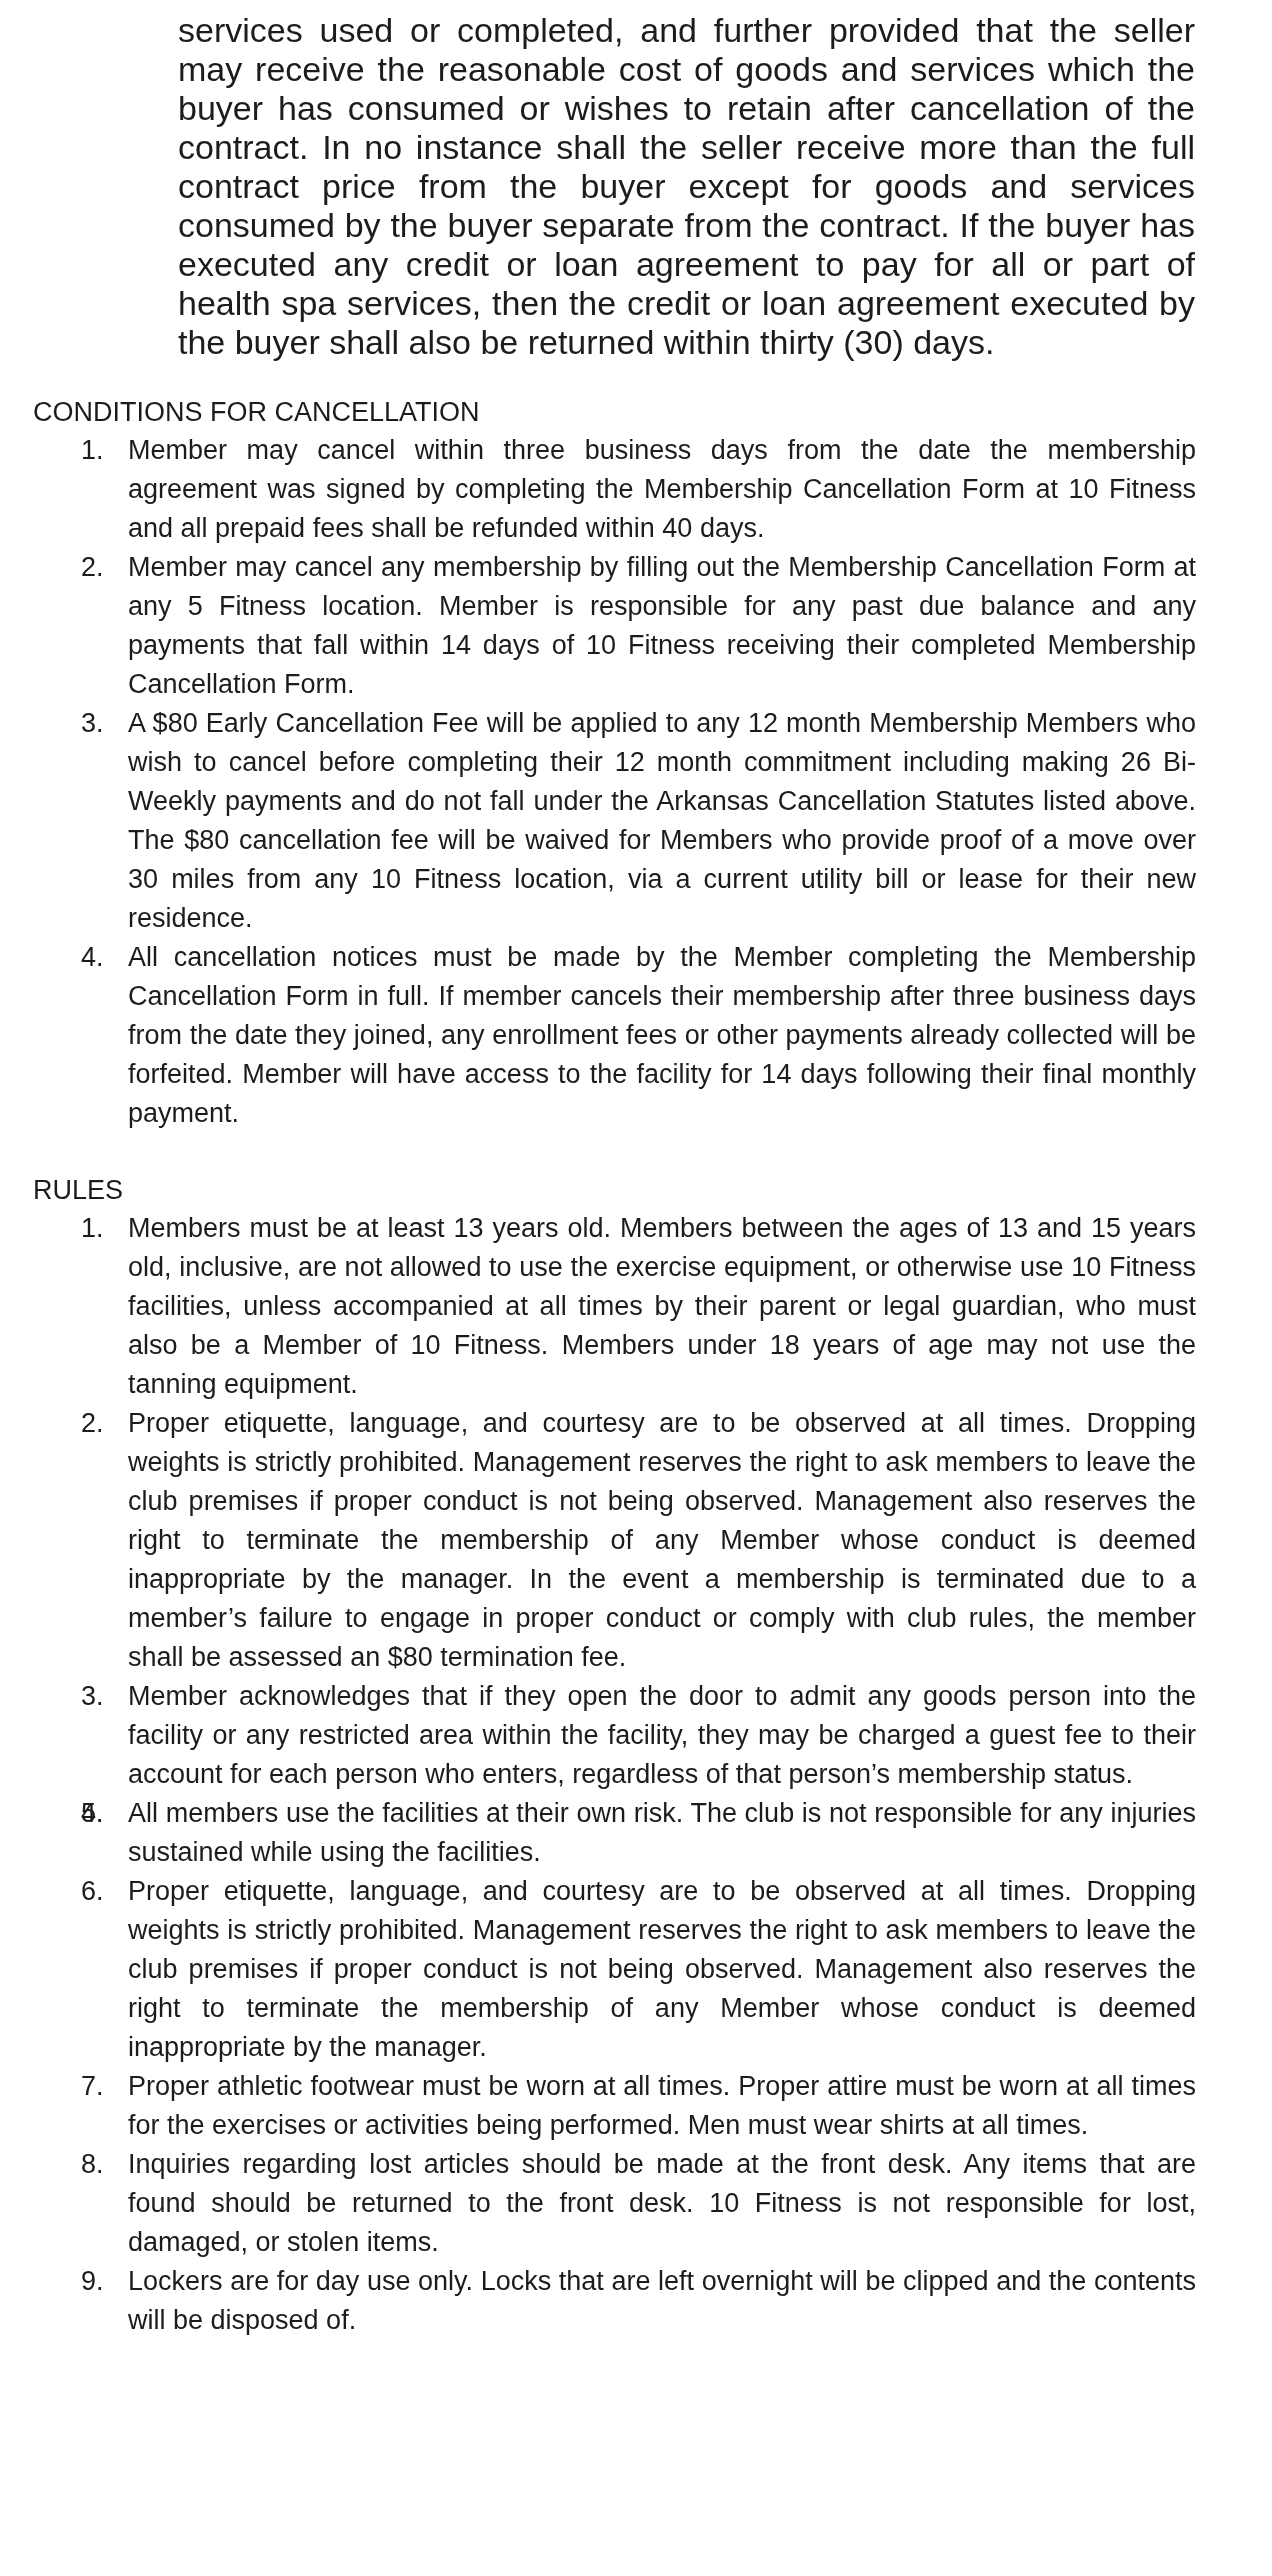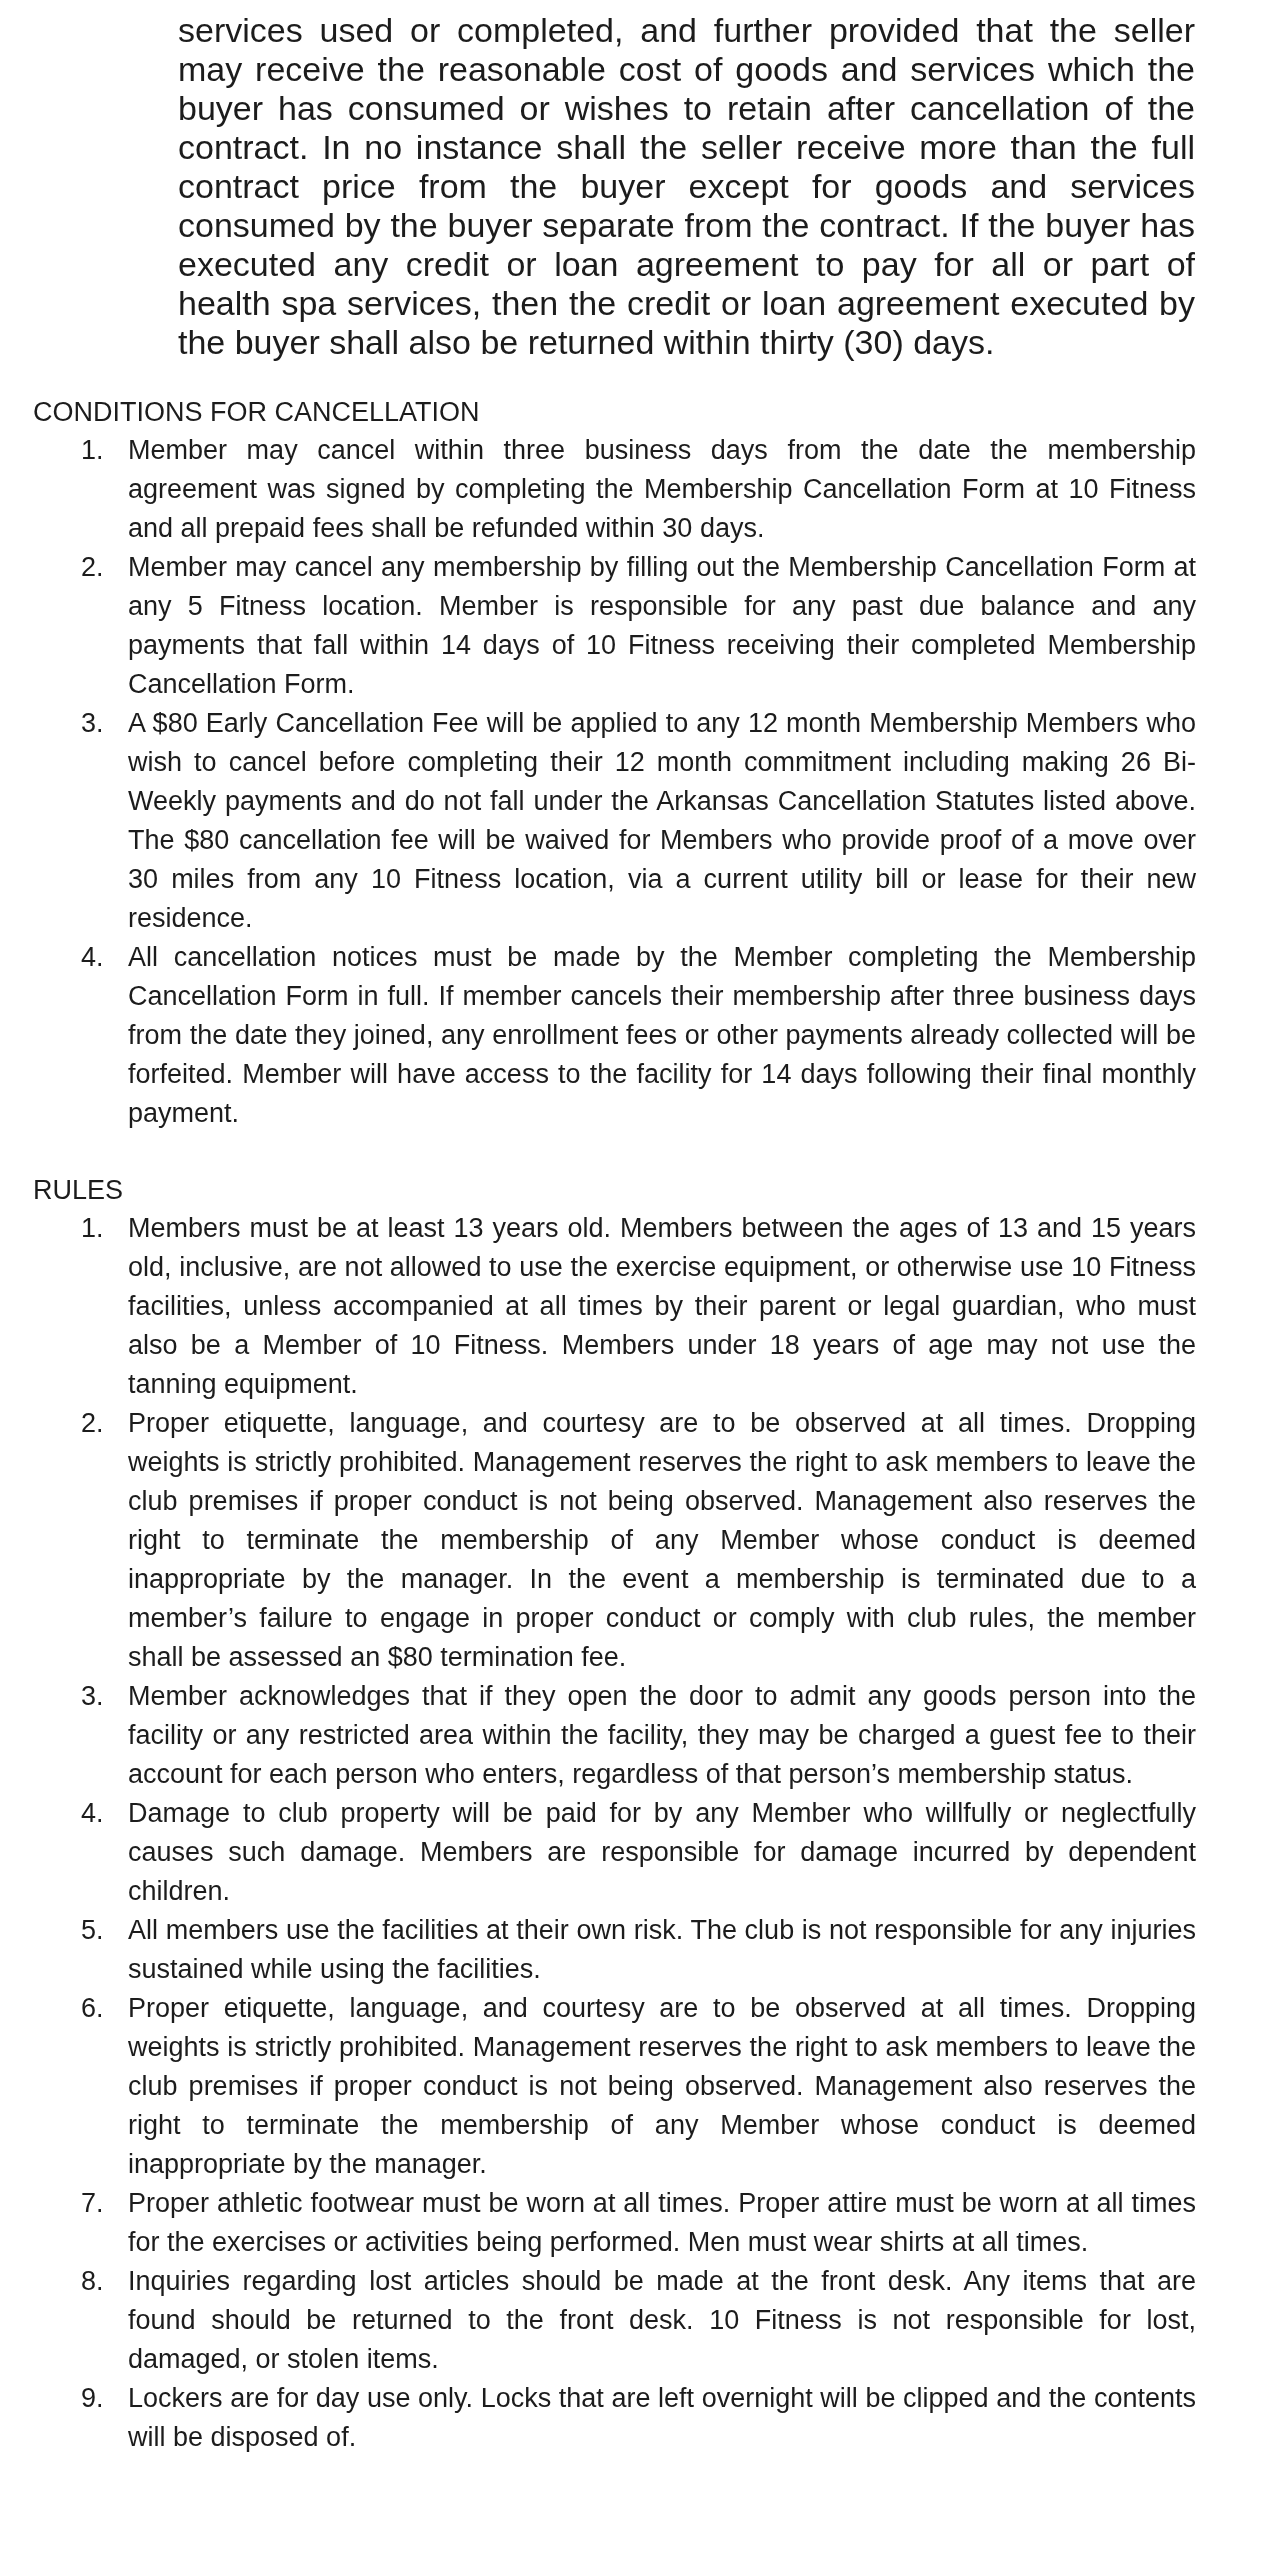--- a/index.html
+++ b/index.html
@@ -72,21 +72,21 @@
 <body>
 
 <div class="page">
 
   <p class="intro">services used or completed, and further provided that the seller may receive the reasonable cost of goods and services which the buyer has consumed or wishes to retain after cancellation of the contract. In no instance shall the seller receive more than the full contract price from the buyer except for goods and services consumed by the buyer separate from the contract. If the buyer has executed any credit or loan agreement to pay for all or part of health spa services, then the credit or loan agreement executed by the buyer shall also be returned within thirty (30) days.</p>
 
   <h2 class="section-heading" id="cond-heading">CONDITIONS FOR CANCELLATION</h2>
   <ol class="list" id="cond-list">
     <li class="list-item">
       <span class="num">1.</span>
-      <span class="text">Member may cancel within three business days from the date the membership agreement was signed by completing the Membership Cancellation Form at 10 Fitness and all prepaid fees shall be refunded within 30 days.</span>
+      <span class="text">Member may cancel within three business days from the date the membership agreement was signed by completing the Membership Cancellation Form at 10 Fitness and all prepaid fees shall be refunded within 40 days.</span>
     </li>
     <li class="list-item">
       <span class="num">2.</span>
       <span class="text">Member may cancel any membership by filling out the Membership Cancellation Form at any 5 Fitness location. Member is responsible for any past due balance and any payments that fall within 14 days of 10 Fitness receiving their completed Membership Cancellation Form.</span>
     </li>
     <li class="list-item">
       <span class="num">3.</span>
       <span class="text">A $80 Early Cancellation Fee will be applied to any 12 month Membership Members who wish to cancel before completing their 12 month commitment including making 26 Bi-Weekly payments and do not fall under the Arkansas Cancellation Statutes listed above. The $80 cancellation fee will be waived for Members who provide proof of a move over 30 miles from any 10 Fitness location, via a current utility bill or lease for their new residence.</span>
     </li>
     <li class="list-item">
@@ -104,21 +104,20 @@
     <li class="list-item">
       <span class="num">2.</span>
       <span class="text">Proper etiquette, language, and courtesy are to be observed at all times. Dropping weights is strictly prohibited. Management reserves the right to ask members to leave the club premises if proper conduct is not being observed. Management also reserves the right to terminate the membership of any Member whose conduct is deemed inappropriate by the manager. In the event a membership is terminated due to a member’s failure to engage in proper conduct or comply with club rules, the member shall be assessed an $80 termination fee.</span>
     </li>
     <li class="list-item">
       <span class="num">3.</span>
       <span class="text">Member acknowledges that if they open the door to admit any goods person into the facility or any restricted area within the facility, they may be charged a guest fee to their account for each person who enters, regardless of that person’s membership status.</span>
     </li>
     <li class="list-item">
       <span class="num">4.</span>
-      <span class="text">Damage to club property will be paid for by any Member who willfully or neglectfully causes such damage. Members are responsible for damage incurred by dependent children.</span>
     </li>
     <li class="list-item">
       <span class="num">5.</span>
       <span class="text">All members use the facilities at their own risk. The club is not responsible for any injuries sustained while using the facilities.</span>
     </li>
     <li class="list-item">
       <span class="num">6.</span>
       <span class="text">Proper etiquette, language, and courtesy are to be observed at all times. Dropping weights is strictly prohibited. Management reserves the right to ask members to leave the club premises if proper conduct is not being observed. Management also reserves the right to terminate the membership of any Member whose conduct is deemed inappropriate by the manager.</span>
     </li>
     <li class="list-item">

